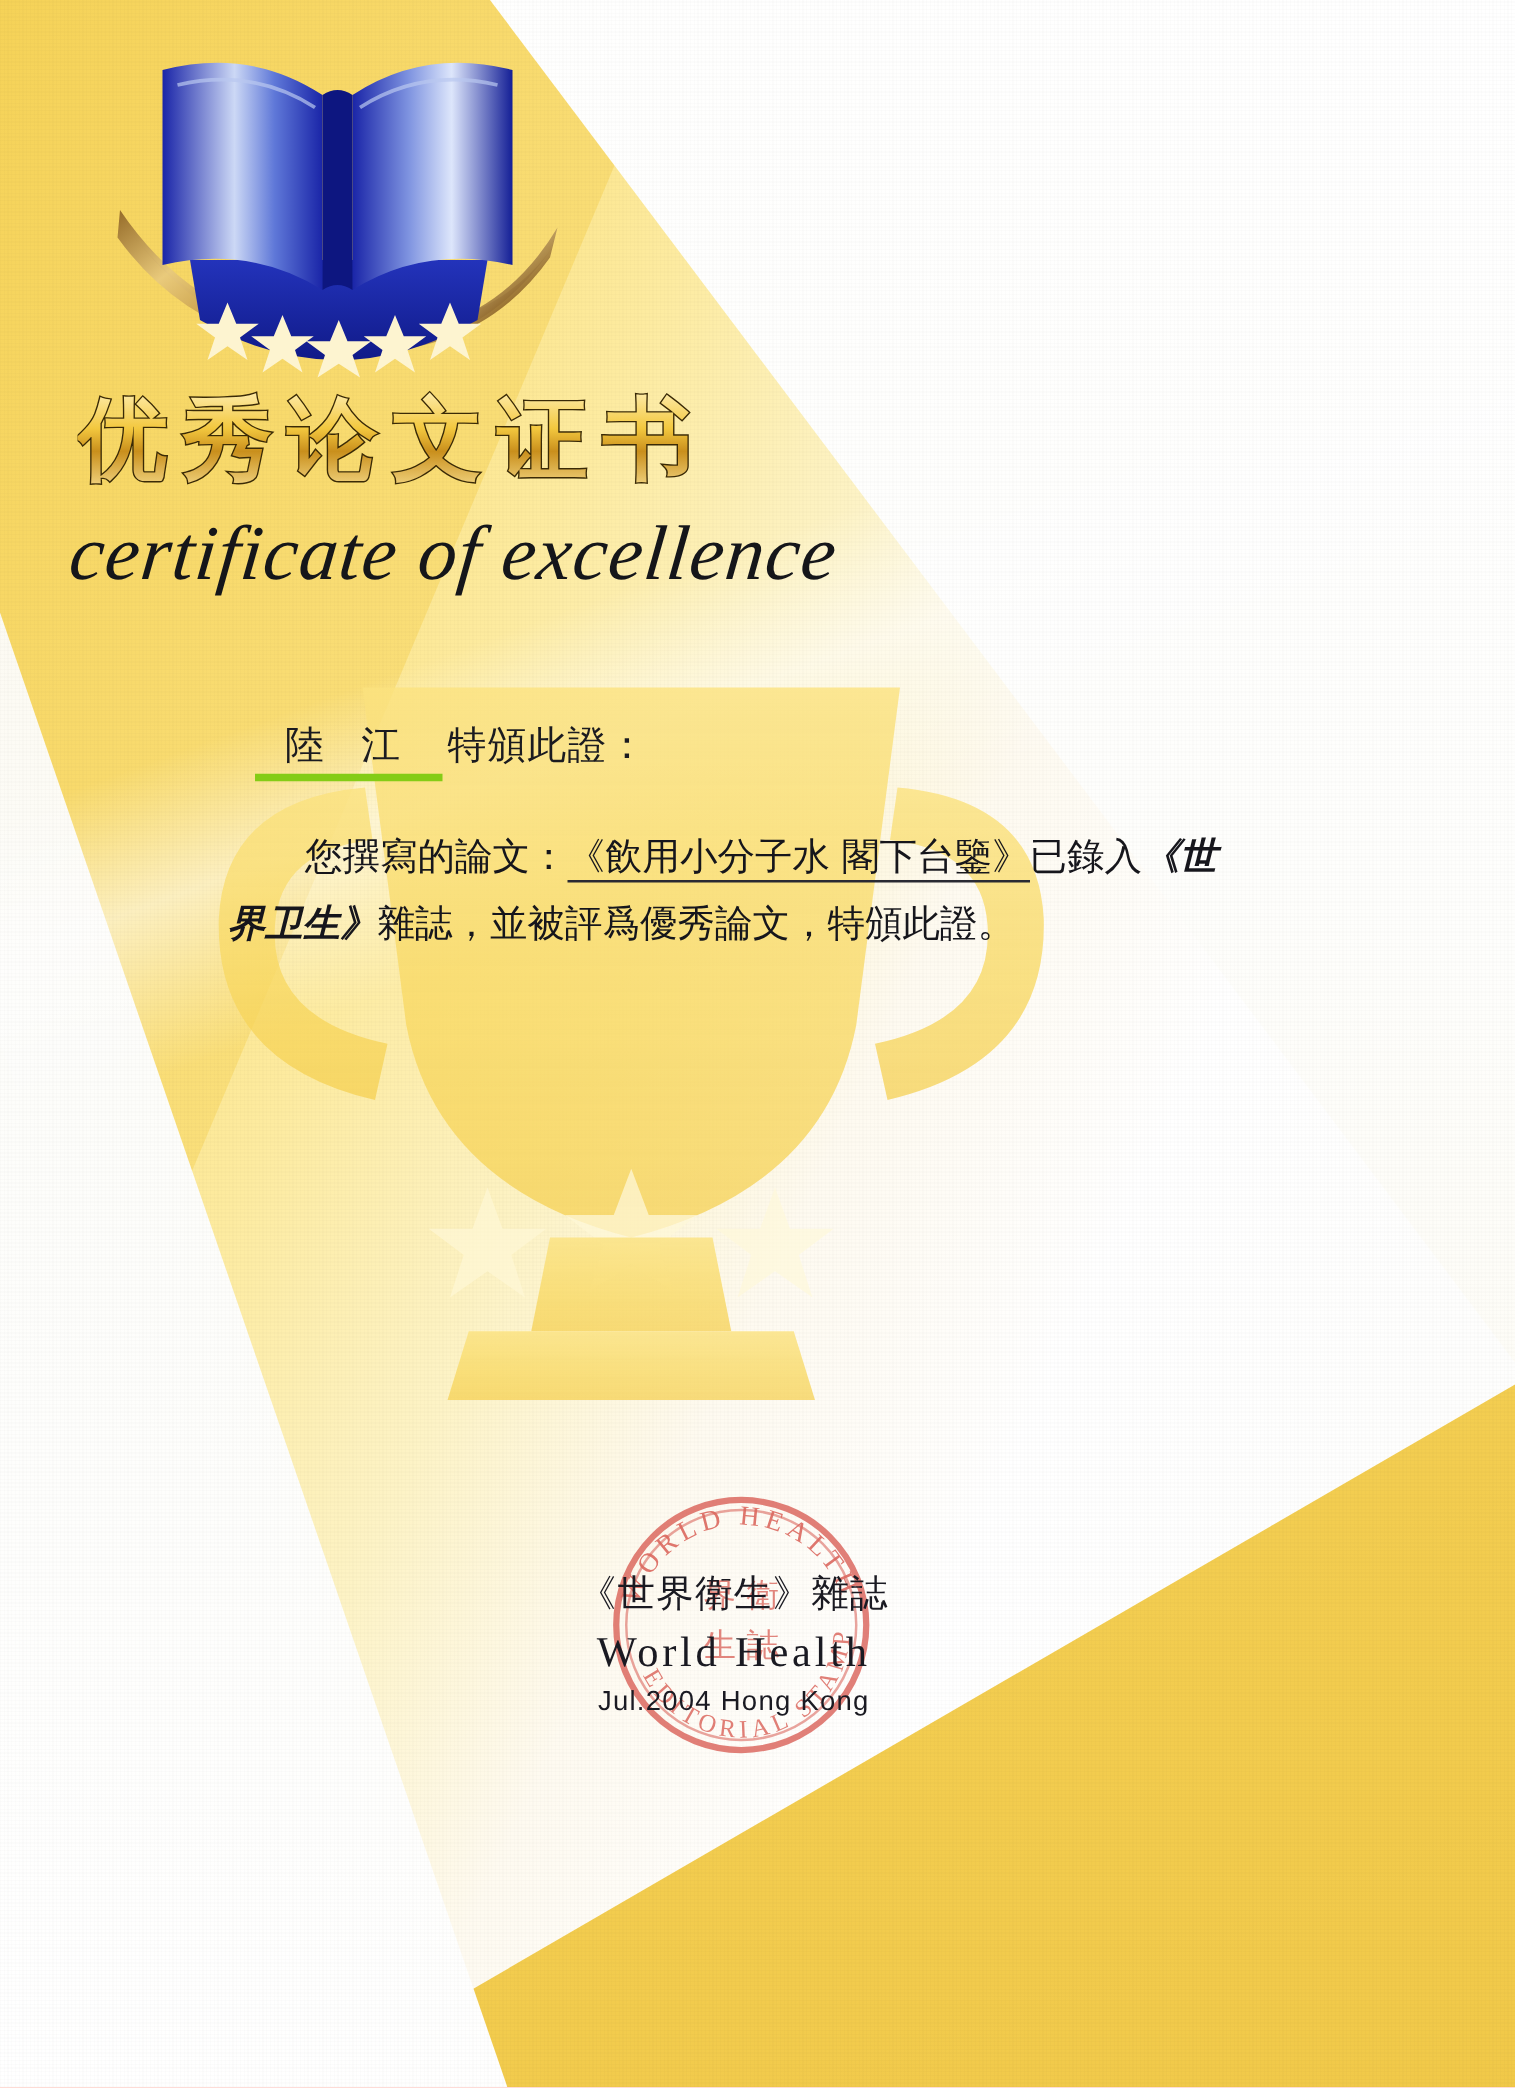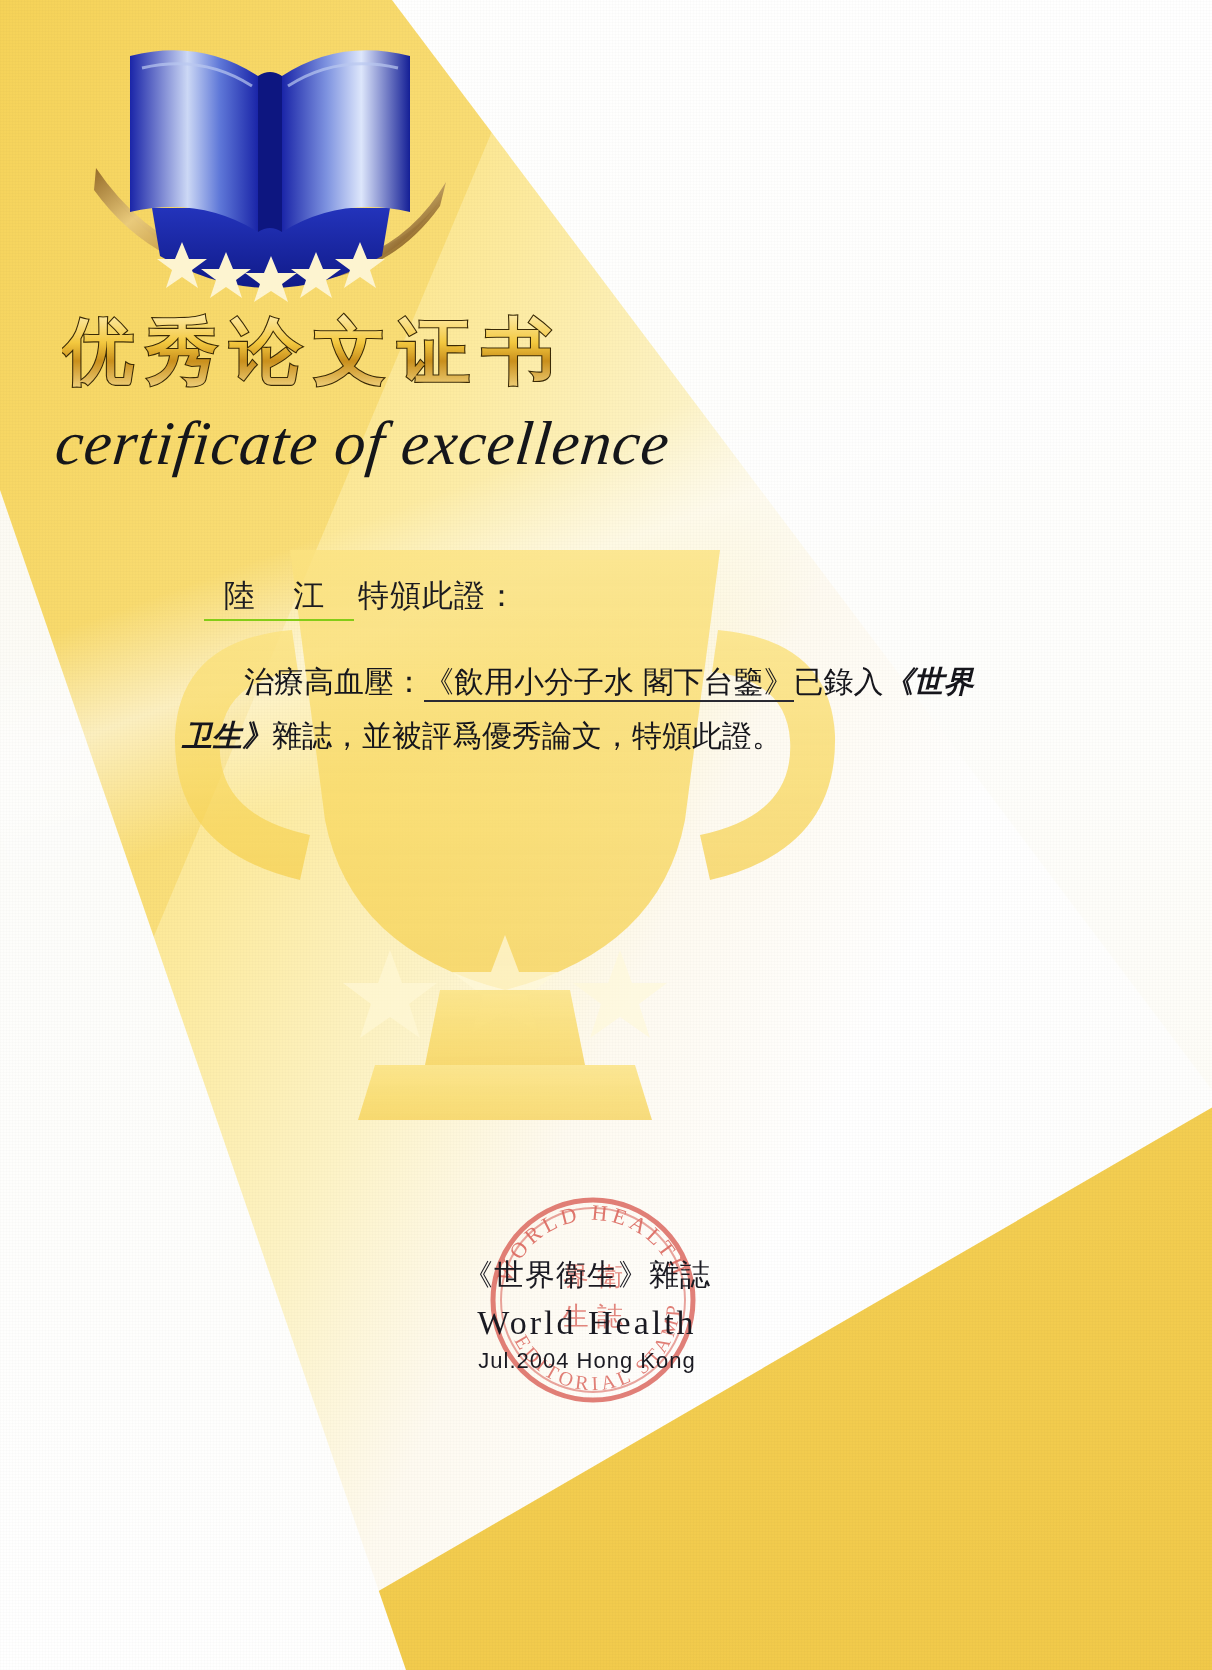--- a/index.html
+++ b/index.html
@@ -142,25 +142,24 @@
     font-family: "DejaVu Sans", sans-serif;
     font-size: 31px;
     letter-spacing: 1px;
     margin: 0 0 34px 22px;
     white-space: nowrap;
   }
   .name-blank {
     display: inline-block;
     min-width: 130px;
     text-align: center;
-    border-bottom: 2px solid #84cc16;
+    border-bottom: 6px solid #84cc16;
     padding: 0 10px 2px 10px;
     margin-right: 4px;
     letter-spacing: 10px;
-    font-family: Liberation Mono, monospace;
   }
   .para-cn {
     font-family: "DejaVu Sans", sans-serif;
     font-size: 30px;
     line-height: 54px;
     margin: 0;
     text-indent: 62px;
     color: #16161c;
   }
   .thesis-title {
@@ -324,21 +323,21 @@
 
   <div class="title-en">certificate of excellence</div>
 
   <div class="body-block">
 
     <p class="line-salutation">
       <span class="name-blank">陸  江</span><span>特頒此證：</span>
     </p>
 
     <p class="para-cn">
-      <span>治療高血壓：</span><span class="thesis-title">《飲用小分子水 閣下台鑒》</span><span>已錄入</span><span class="journal-cn">《世界卫生》</span><span>雜誌，並被評爲優秀論文，特頒此證。</span>
+      <span>您撰寫的論文：</span><span class="thesis-title">《飲用小分子水 閣下台鑒》</span><span>已錄入</span><span class="journal-cn">《世界卫生》</span><span>雜誌，並被評爲優秀論文，特頒此證。</span>
     </p>
 
   </div>
 
   <svg class="stamp" viewBox="0 0 230 230">
     <defs>
       <path id="stampArcTop" d="M30,120 A85,85 0 0 1 200,120"></path>
       <path id="stampArcBottom" d="M28,118 A87,87 0 0 0 202,118"></path>
     </defs>
     <circle cx="115" cy="115" r="100" fill="none" stroke="#d4493f" stroke-width="5" opacity="0.85"></circle>

